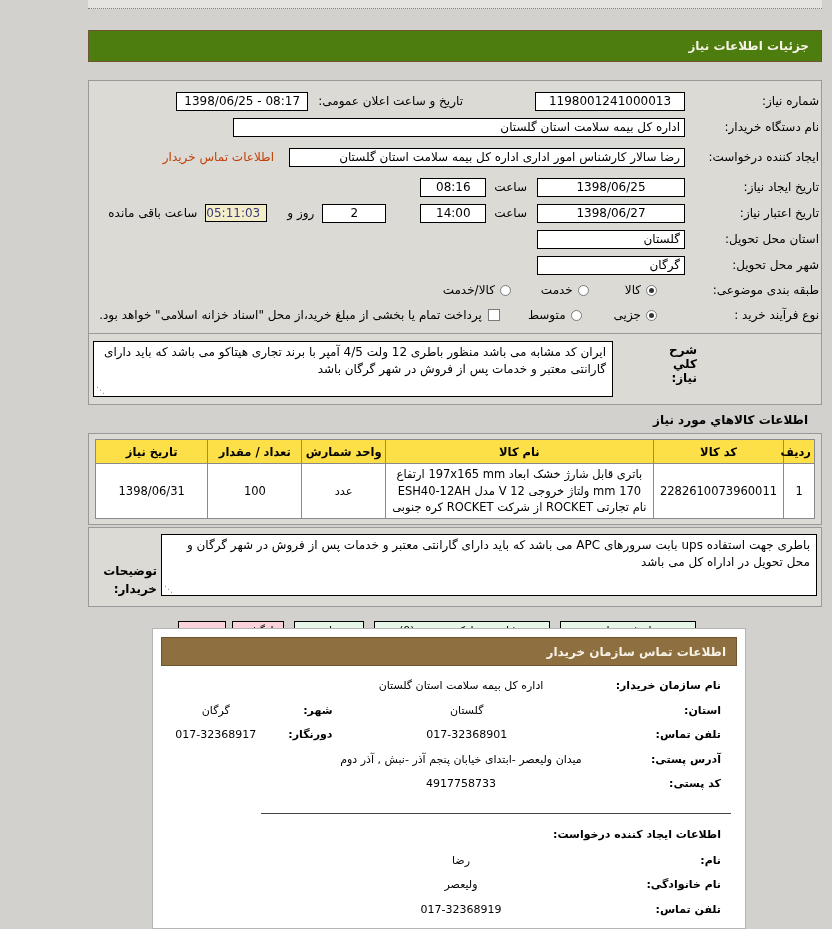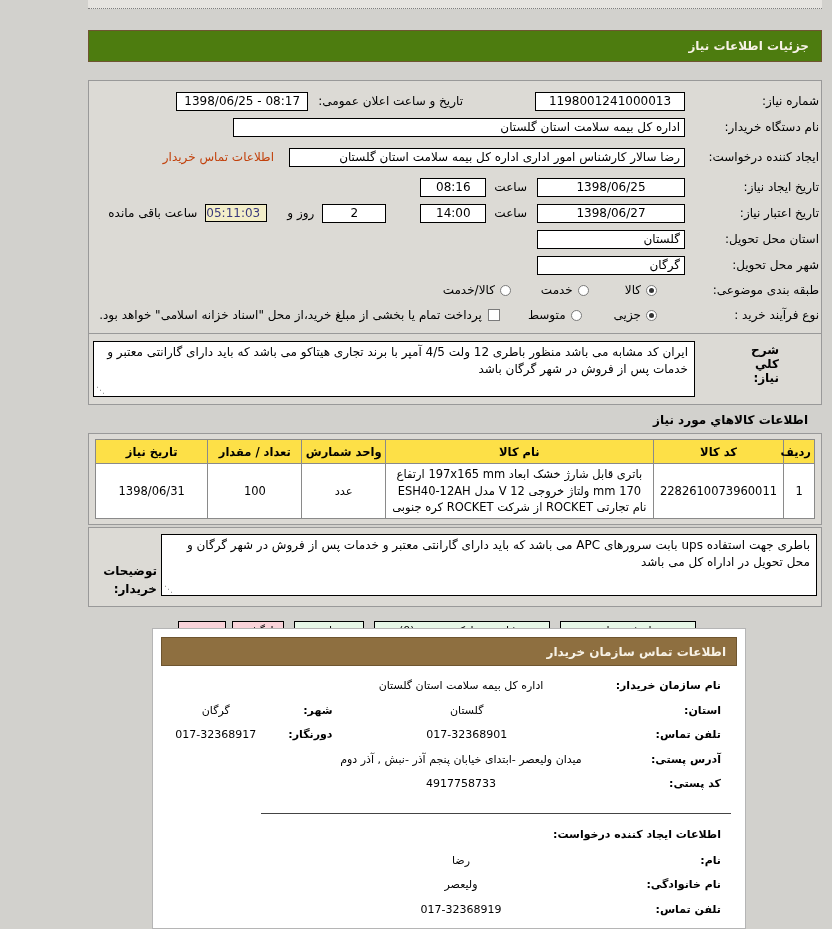--- a/index.html
+++ b/index.html
@@ -51,21 +51,21 @@
   .radio-item > span.lbl { margin-right:5px; }
   .checkbox { width:12px; height:12px; border:1px solid #7a7a7a; background:#fff; flex-shrink:0; }
 
   .box2 { border-top:none; padding:7px 4px; display:flex; }
   .desc-label { font-weight:bold; width:80px; flex-shrink:0; text-align:left; padding-top:2px;padding-left:40px; }
   .ta {
     background:#fff; border:1px solid #000; position:relative;
     padding:2px 6px; line-height:1.45; overflow:hidden;
   }
   .ta .grip { position:absolute; left:2px; bottom:-1px; color:#999; font-size:9px; }
-  .ta1 { width:602px; height:56px; }
+  .ta1 { width:520px; height:56px; }
 
   .goods-heading { font-weight:bold; margin:8px 14px 6px 0; font-size:12px; }
 
   .table-box { padding:5px 6px; }
   table.goods { width:100%; border-collapse:collapse; table-layout:fixed; }
   table.goods th, table.goods td { border:1px solid #8a8a8a; text-align:center; padding:2px 3px; }
   table.goods th { background:#fde047; font-size:11.5px; height:24px; font-weight:bold; }
   table.goods td { background:#fff; font-size:11.5px; height:52px; line-height:1.45; }
 
   .notes-box { margin-top:2px; padding:6px 4px 8px 6px; display:flex; }

